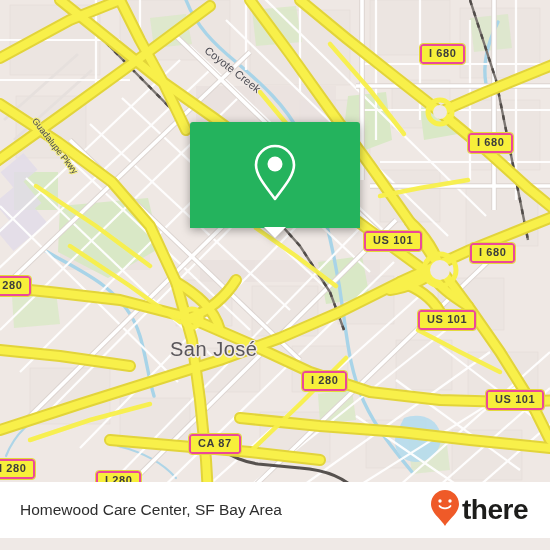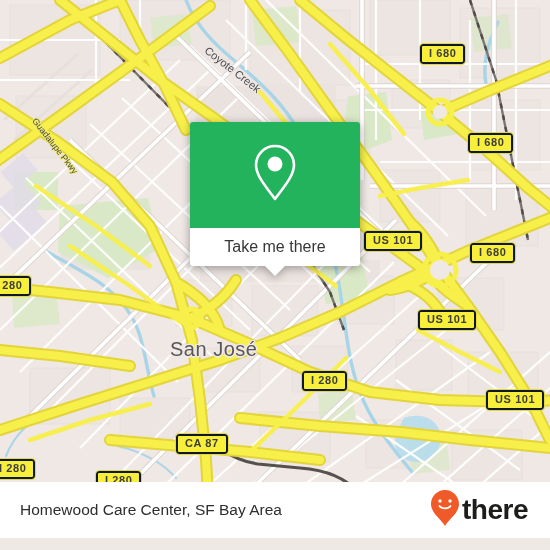--- a/index.html
+++ b/index.html
@@ -69,21 +69,21 @@
     text-shadow:
        1.2px 0 #f2ec6a, -1.2px 0 #f2ec6a,
        0 1.2px #f2ec6a, 0 -1.2px #f2ec6a;
     pointer-events: none;
   }
 
   
   .shield {
     position: absolute;
     background: #f7ef3a;
-    border: 2px solid #0f172a;
+    border: 2px solid #ec4899;
     outline: 1px solid #e4d93c;
     border-radius: 3px;
     color: #3d3d3d;
     font-size: 11px;
     font-weight: bold;
     letter-spacing: .6px;
     padding: 2px 7px 3px 7px;
     line-height: 1;
     white-space: nowrap;
     box-sizing: border-box;
@@ -439,37 +439,34 @@
     <div class="road-label" style="left:38px; top:116px;">Guadalupe Pkwy</div>
 
     <div id="shields">
         <div class="shield" style="left: 420px; top: 44px;">I 680</div>
         <div class="shield" style="left: 468px; top: 133px;">I 680</div>
         <div class="shield" style="left: 364px; top: 231px;">US 101</div>
         <div class="shield" style="left: 470px; top: 243px;">I 680</div>
         <div class="shield" style="left: 418px; top: 310px;">US 101</div>
         <div class="shield" style="left: 302px; top: 371px;">I 280</div>
         <div class="shield" style="left: 486px; top: 390px;">US 101</div>
-        <div class="shield" style="left: 176px; top: 434px;">CA 87</div>
+        <div class="shield" style="left: 189px; top: 434px;">CA 87</div>
         <div class="shield" style="left: -10px; top: 459px;">I 280</div>
         <div class="shield" style="left: 96px; top: 471px;">I 280</div>
         <div class="shield" style="left: -14px; top: 276px;">I 280</div>
       </div>
 
     <div class="popup">
       <div class="popup-green">
         <span>
           <svg width="46" height="60" viewBox="0 0 46 60" fill="none">
             <path d="M23 3 C12.5 3 4 11.5 4 22 C4 33 15 45 23 56 C31 45 42 33 42 22 C42 11.5 33.5 3 23 3 Z" stroke="#ffffff" stroke-width="2.6" fill="none" stroke-linejoin="round"></path>
             <circle cx="23" cy="21" r="7.5" fill="#ffffff"></circle>
           </svg>
         </span>
-      </div>
-      <div class="popup-white">
-        <span>Take me there</span>
       </div>
       <div class="popup-tail"></div>
     </div>
 
     <div class="attribution">© OpenStreetMap contributors</div>
   </div>
 
   <div class="footer">
     <div class="footer-title">Homewood Care Center, SF Bay Area</div>
     <div class="brand">

